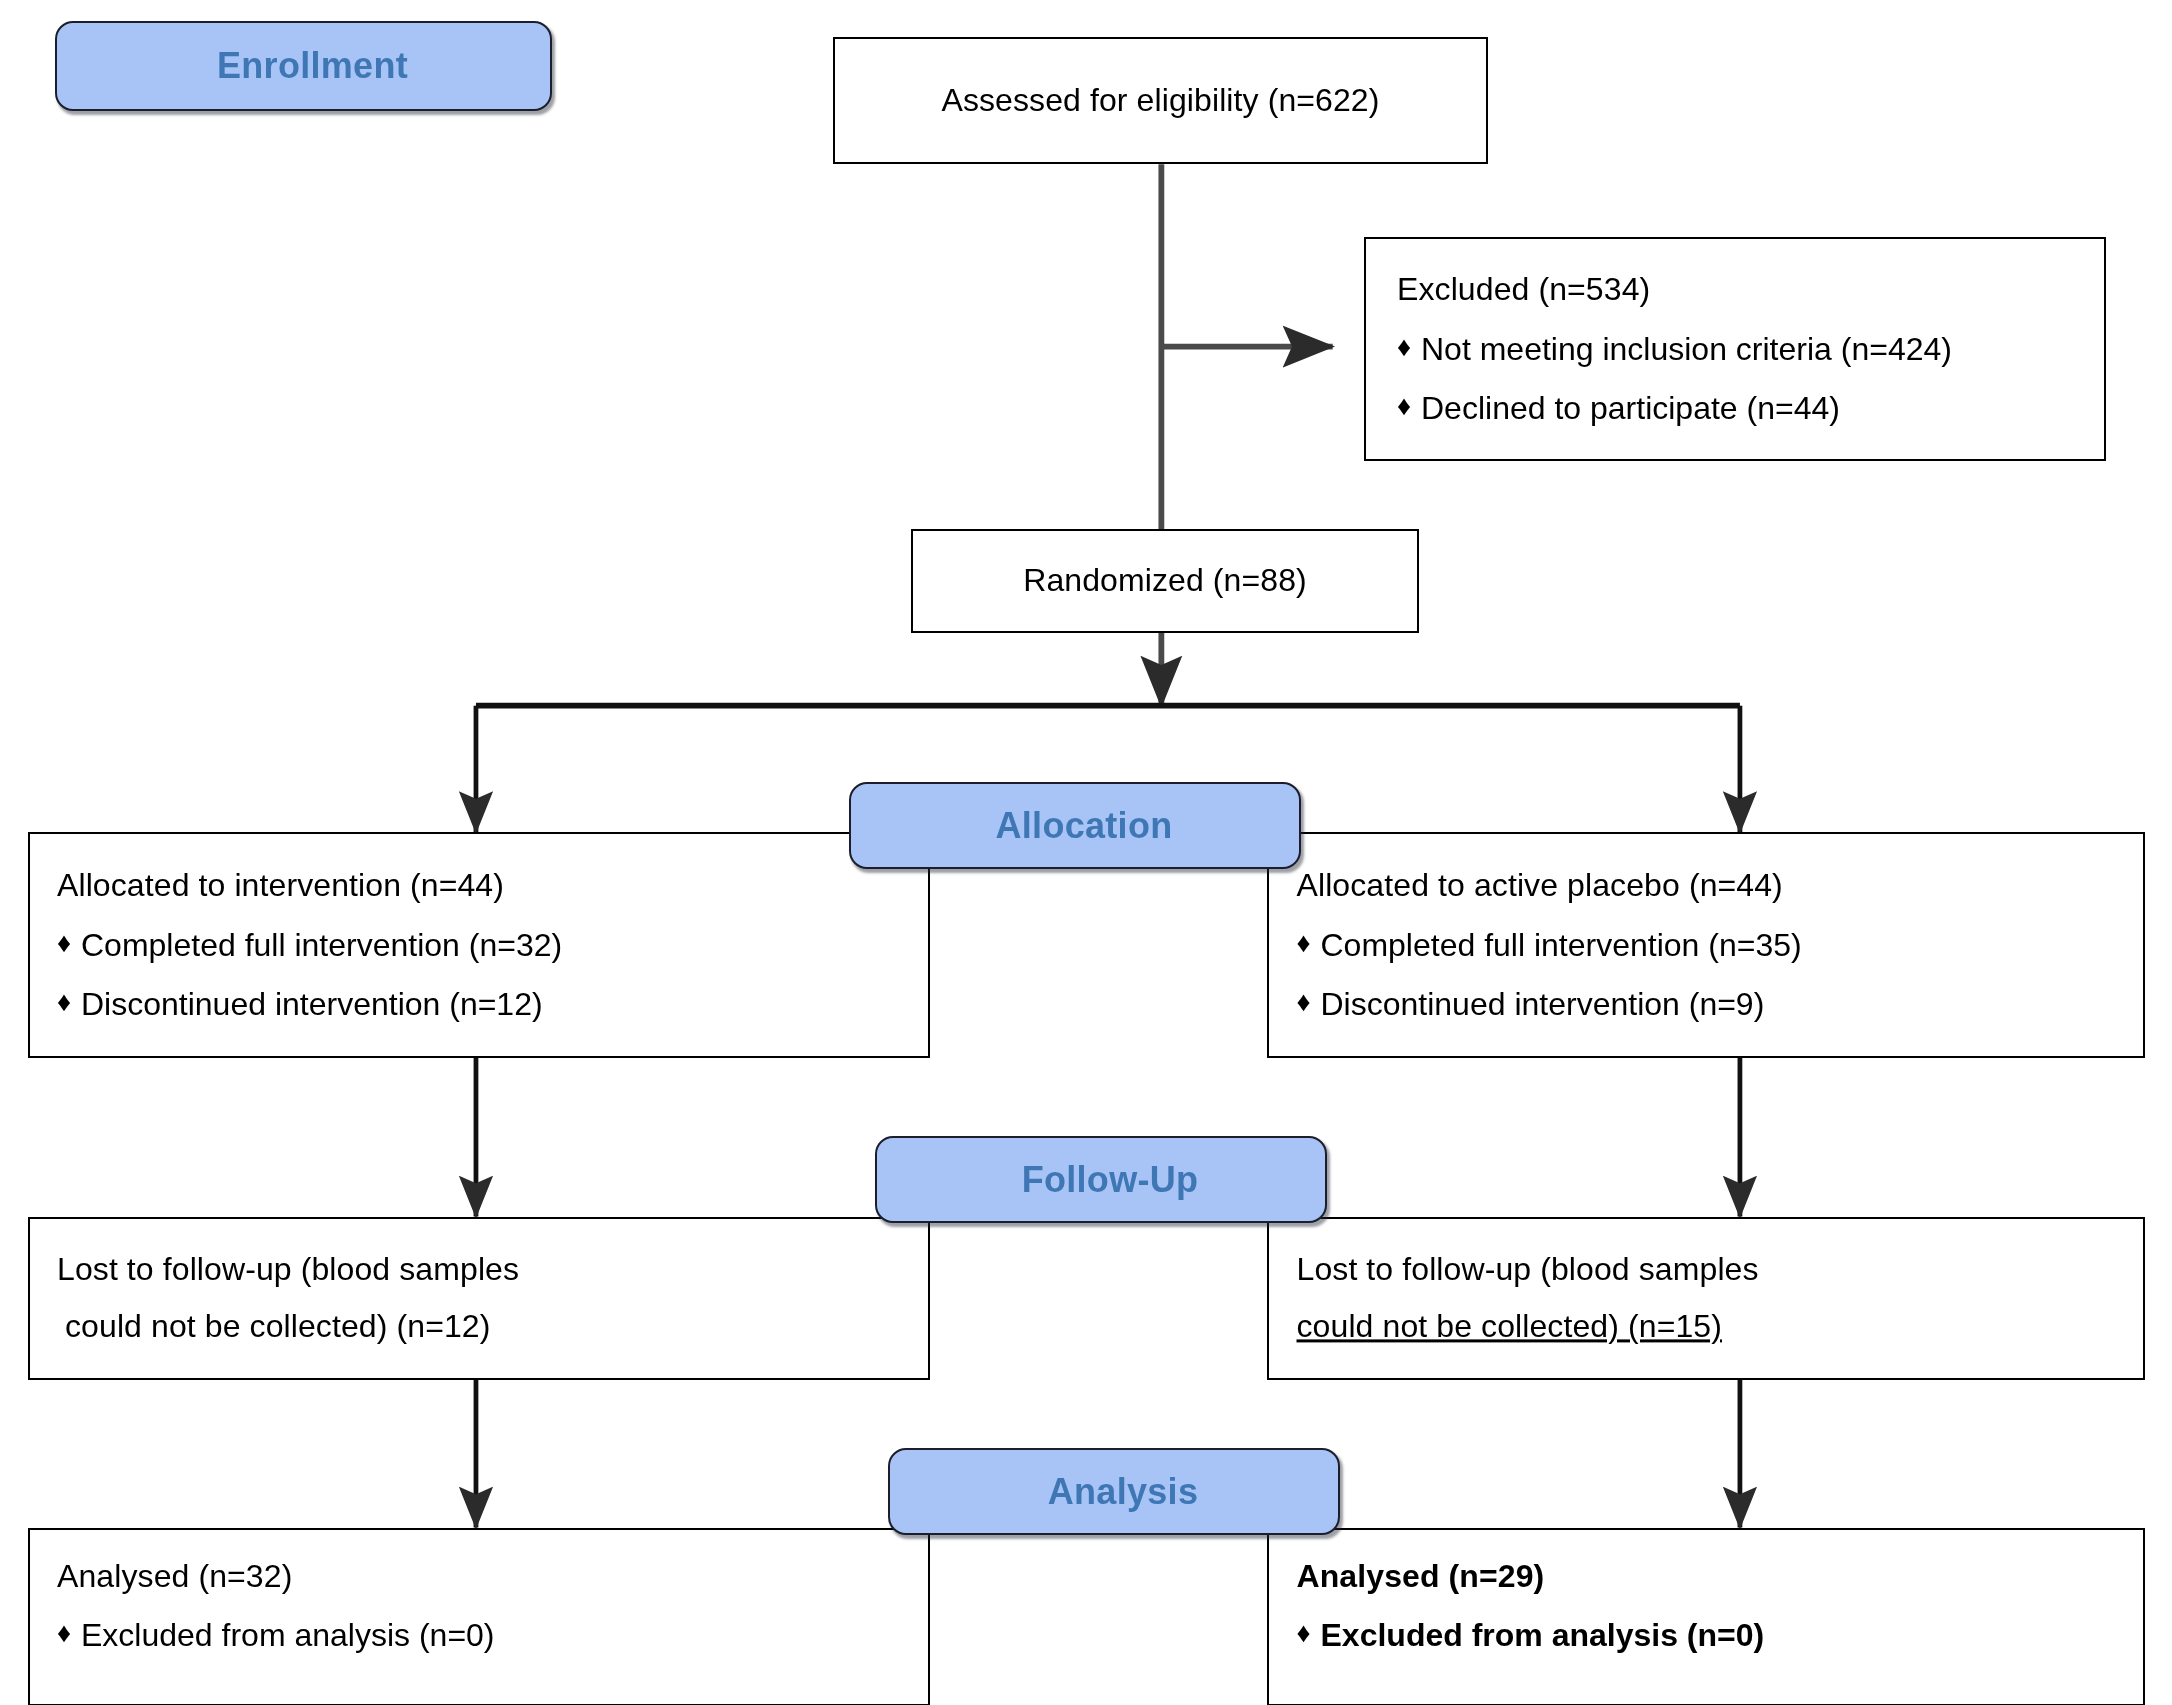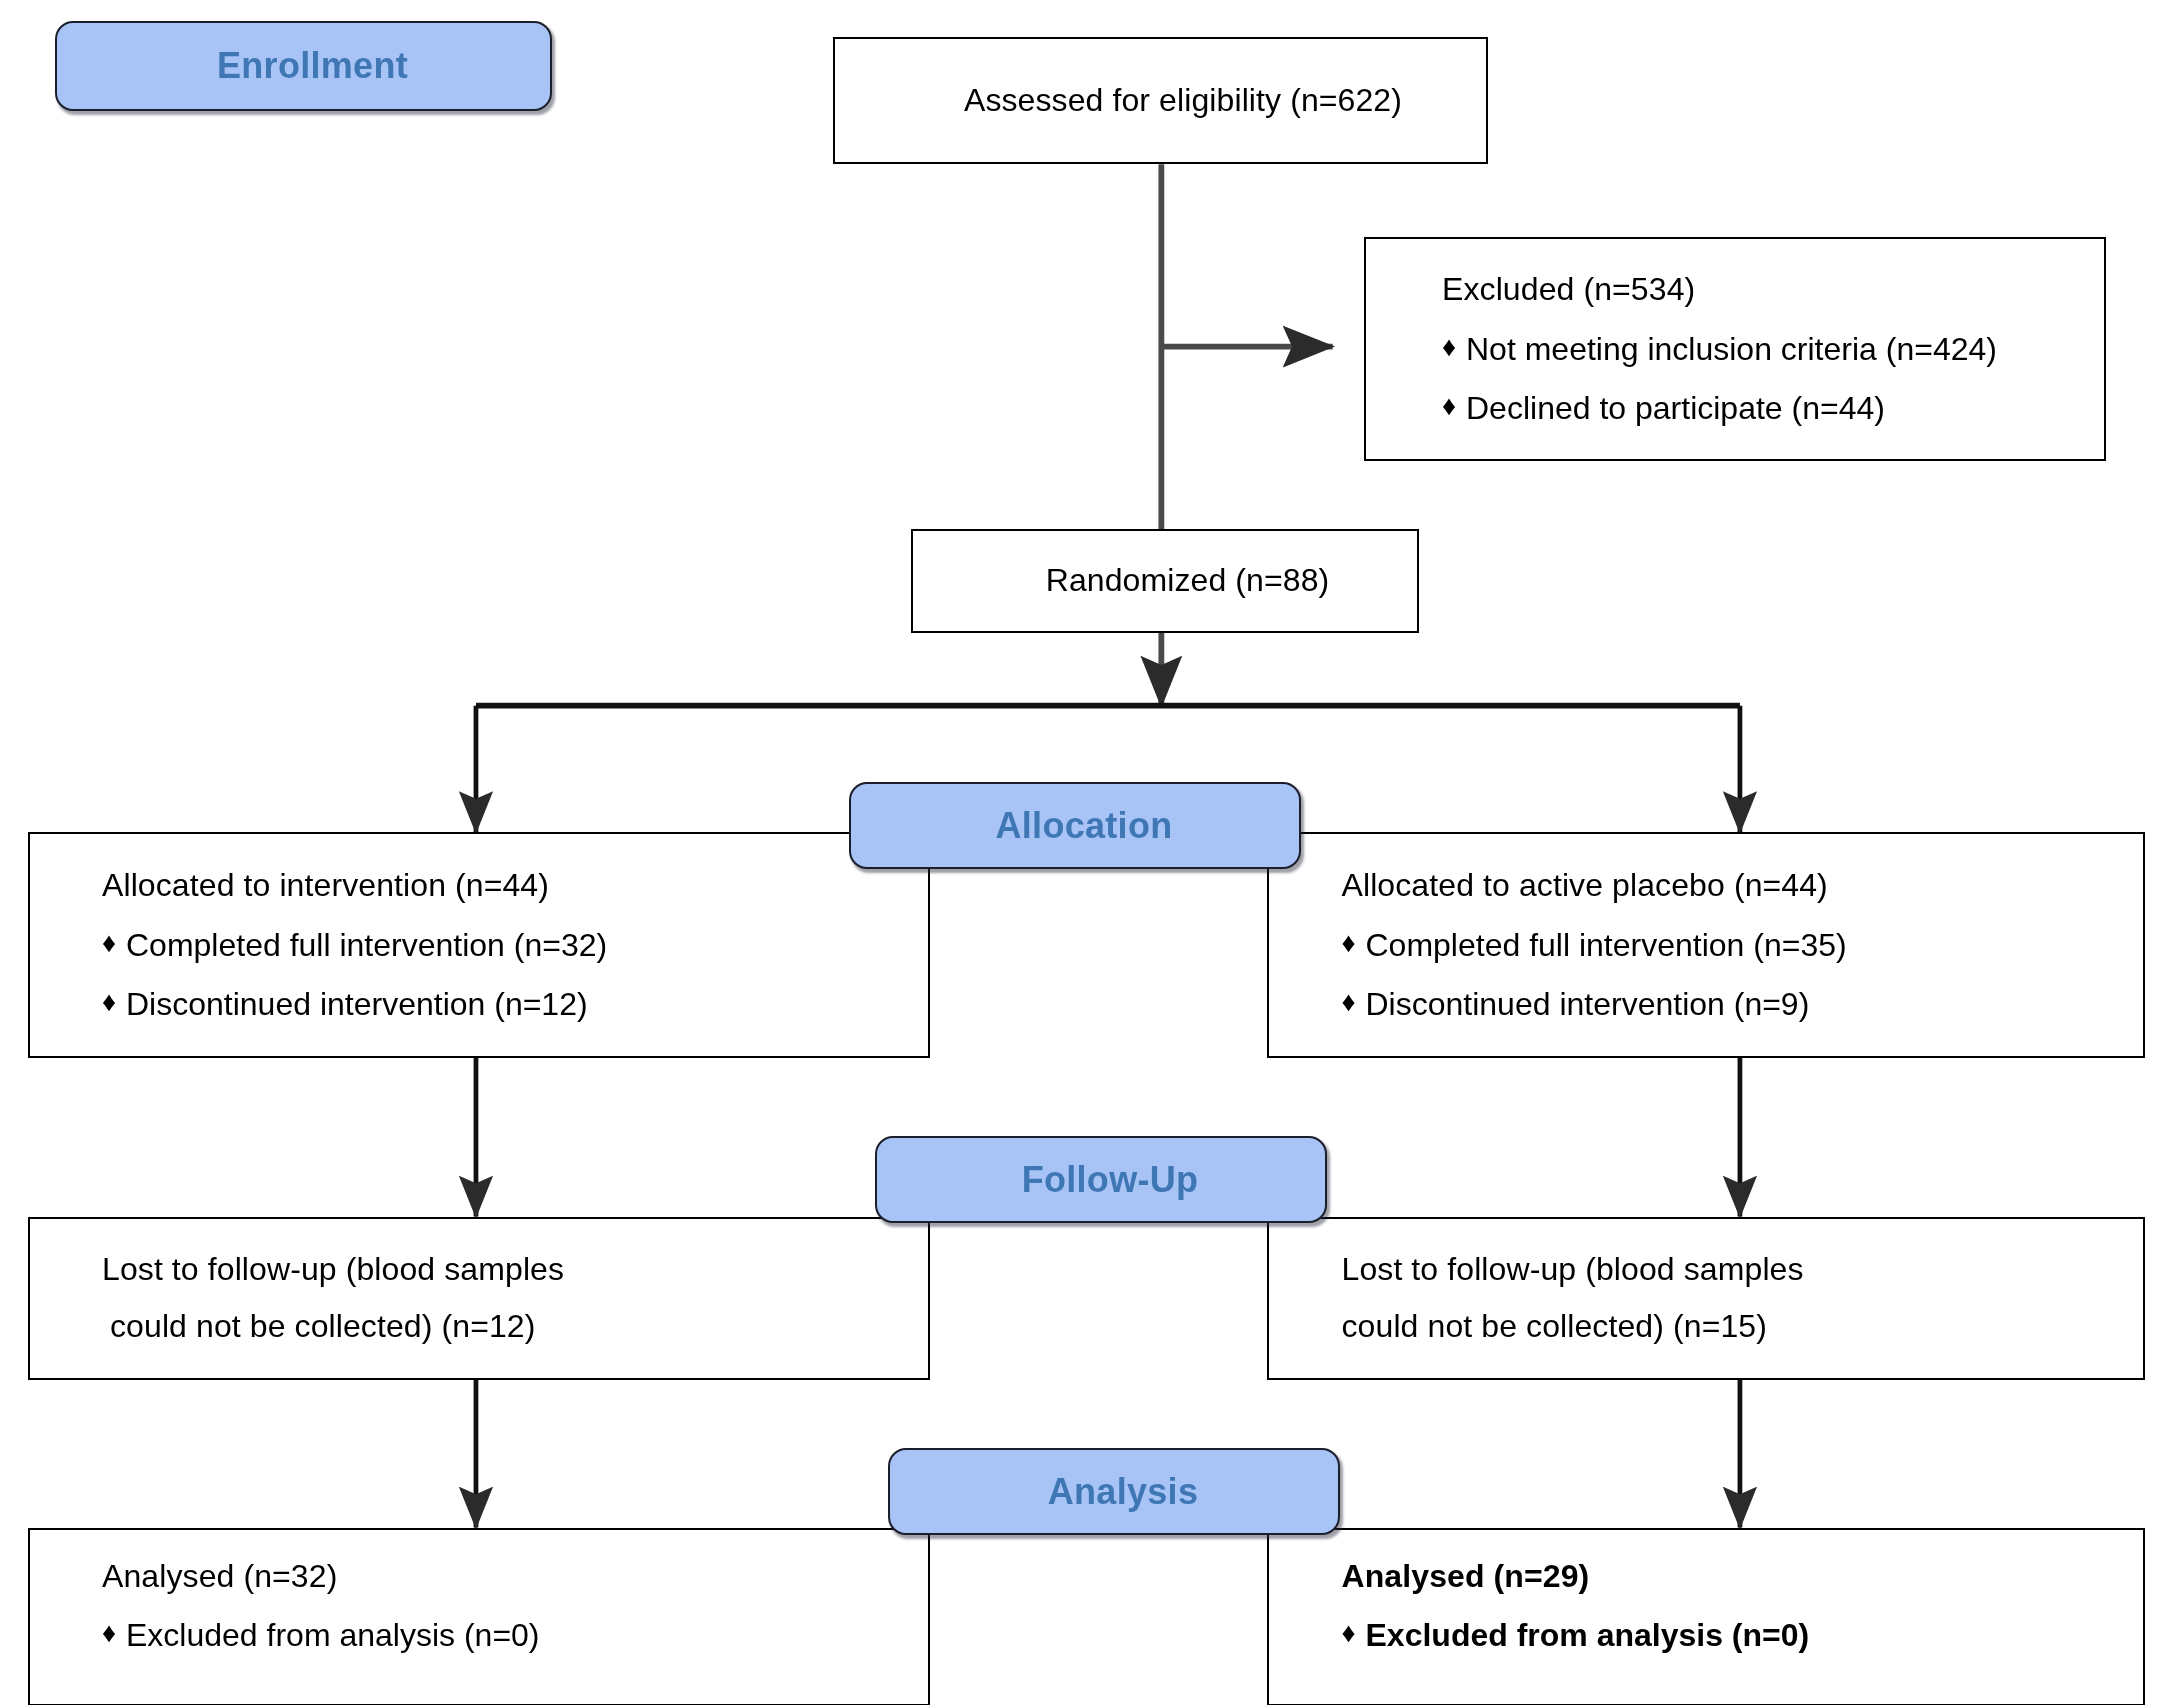--- a/index.html
+++ b/index.html
@@ -30,21 +30,20 @@
     box-sizing: border-box;
     background: #ffffff;
     border: 2.6px solid #000000;
   }
   .node-inner {
     position: absolute;
     left: 27.5px;
     right: 16px;
     top: 50%;
     transform: translateY(-50%);
-    padding-left: 45px;
   }
   .node.centered .node-inner {
     left: 0;
     right: 0;
     text-align: center;
   }
   .line {
     font-size: 32px;
     line-height: 1.30;
     color: #000000;
@@ -186,21 +185,21 @@
   <div class="node" style="left:27.5px; top:1217px; width:902px; height:163px;">
     <div class="node-inner">
       <div class="line">Lost to follow-up (blood samples</div>
       <div class="line" style="margin-top:16px;margin-left:8px;">could not be collected) (n=12)</div>
     </div>
   </div>
 
   <div class="node" style="left:1267px; top:1217px; width:878px; height:163px;">
     <div class="node-inner">
       <div class="line">Lost to follow-up (blood samples</div>
-      <div class="line" style="margin-top:16px;">could not be collected) (n=15)</div>
+      <div class="line" style="margin-top:16px;text-decoration:underline;">could not be collected) (n=15)</div>
     </div>
   </div>
 
   <div class="badge" style="left:875px; top:1136px; width:452px; height:87px;">
     <span class="badge-label">Follow-Up</span>
   </div>
 
   <div class="node" style="left:27.5px; top:1528px; width:902px; height:178px;">
     <div class="node-inner" style="top:44%;">
       <div class="line">Analysed (n=32)</div>

